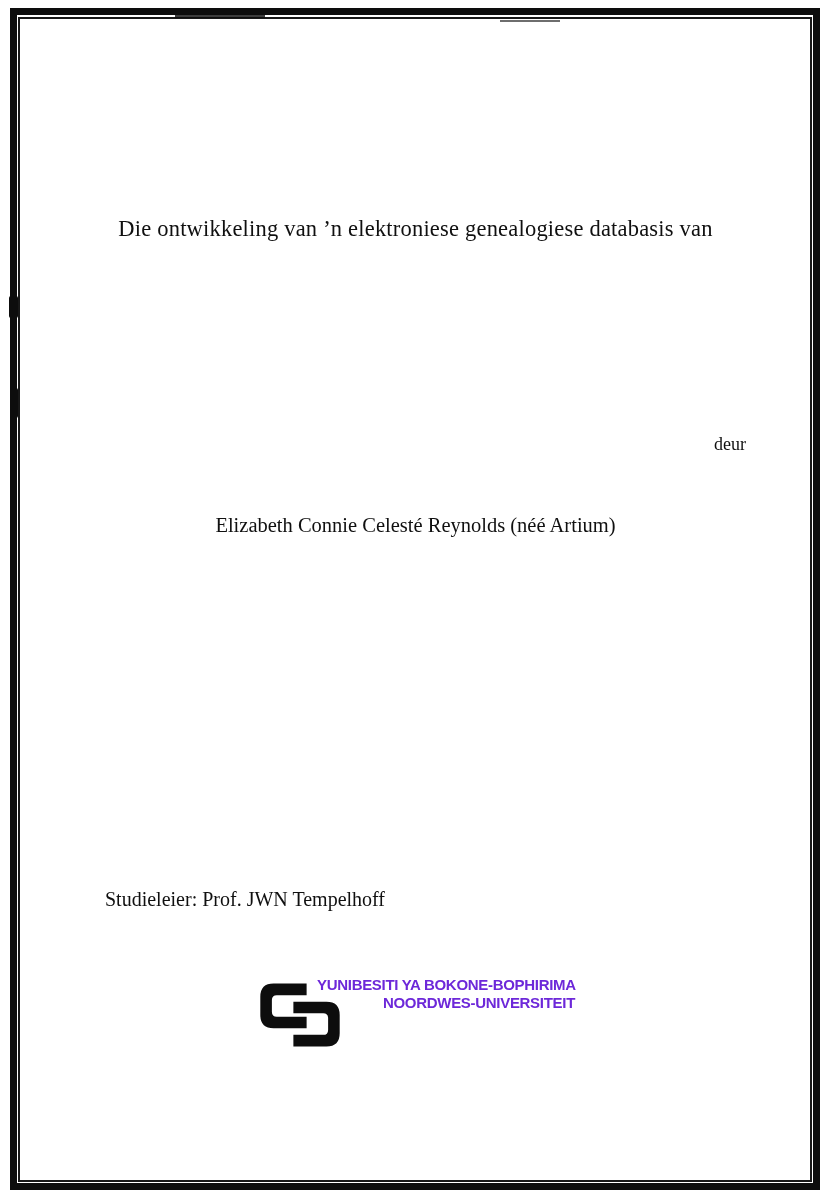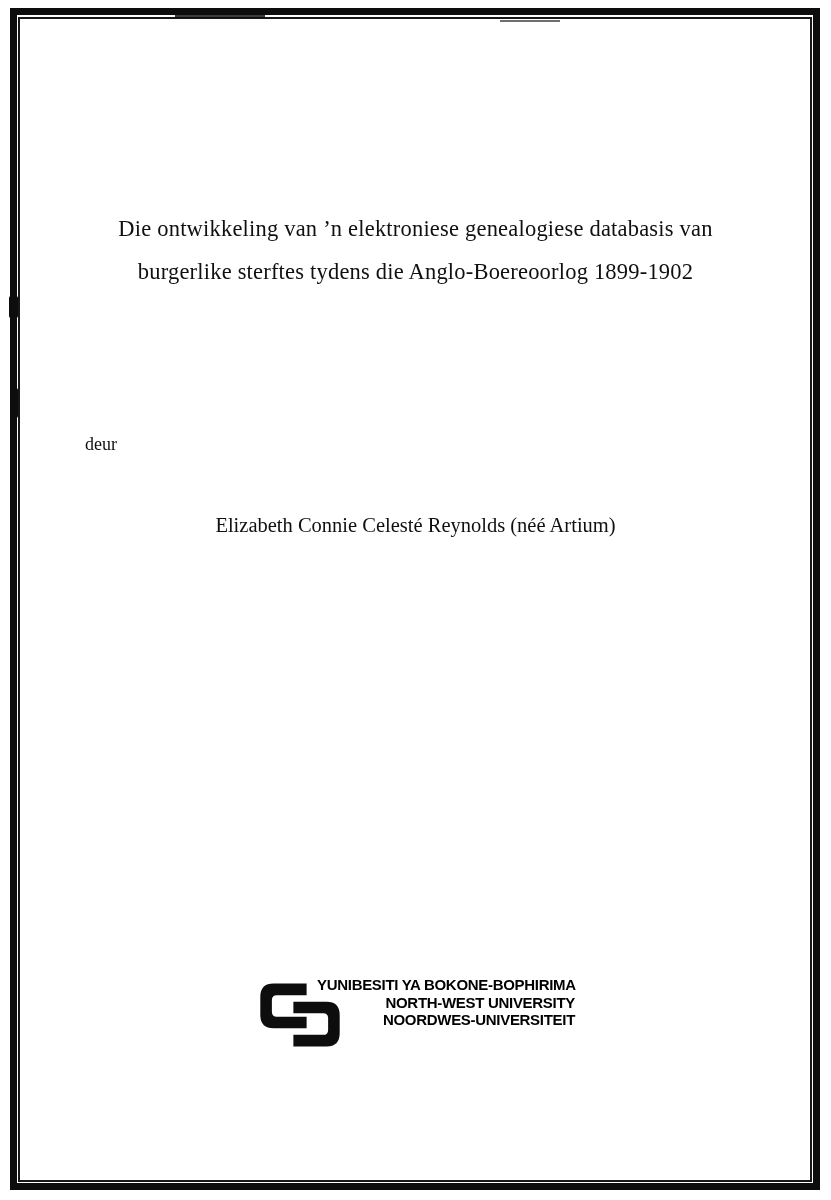--- a/index.html
+++ b/index.html
@@ -42,21 +42,21 @@
     width: 661px;
     text-align: center;
     font-size: 22.5px;
     line-height: 42.5px;
     letter-spacing: 0.2px;
   }
   .byline {
     position: absolute;
     left: 85px; top: 434px;
     width: 661px;
-    text-align: left;
+    text-align: right;
     font-size: 18px;
   }
   .author {
     position: absolute;
     left: 85px; top: 514px;
     width: 661px;
     text-align: center;
     font-size: 20.5px;
   }
   .statement {
@@ -91,54 +91,53 @@
     position: absolute;
     left: 60px; top: 1px;
     width: 258px;
     text-align: right;
     font-family: "Liberation Sans", "DejaVu Sans", sans-serif;
     font-size: 15px;
     font-weight: 700;
     letter-spacing: -0.3px;
     line-height: 17.5px;
     white-space: nowrap;
-    color: #000000;
+    color: #6d28d9;
   }
 </style>
 </head>
 <body>
 
 <div class="page">
 
   <div class="frame-outer">
     <div class="frame-inner"></div>
   </div>
   <div class="smudge s1"></div>
   <div class="smudge s2"></div>
   <div class="smudge s3"></div>
   <div class="smudge s4"></div>
 
   <div class="title-block">
     <div>Die ontwikkeling van ’n elektroniese genealogiese databasis van</div>
-    <div>burgerlike sterftes tydens die Anglo-Boereoorlog 1899-1902</div>
   </div>
 
   <div class="byline">deur</div>
 
   <div class="author">Elizabeth Connie Celesté Reynolds (néé Artium)</div>
 
 
   <div class="supervisor-block">
+    <div>Studieleier: Prof. JWN Tempelhoff</div>
   </div>
 
   <div class="logo">
     <svg width="86" height="76" viewBox="0 0 104 82" aria-hidden="true">
       <path fill="#0d0d0d" d="M60,3 L20,3 Q4,3 4,19 L4,41 Q4,57 20,57 L60,57 L60,43 L24,43 Q18,43 18,37 L18,23 Q18,17 24,17 L60,17 Z"></path>
       <path fill="#0d0d0d" d="M44,25 L84,25 Q100,25 100,41 L100,63 Q100,79 84,79 L44,79 L44,65 L80,65 Q86,65 86,59 L86,45 Q86,39 80,39 L44,39 Z"></path>
     </svg>
     <div class="logo-text">
       <div>YUNIBESITI YA BOKONE-BOPHIRIMA</div>
-      <div>NORTH-WEST UNIVERSITY</div>
       <div>NOORDWES-UNIVERSITEIT</div>
     </div>
   </div>
 
 </div>
 
 </body></html>

